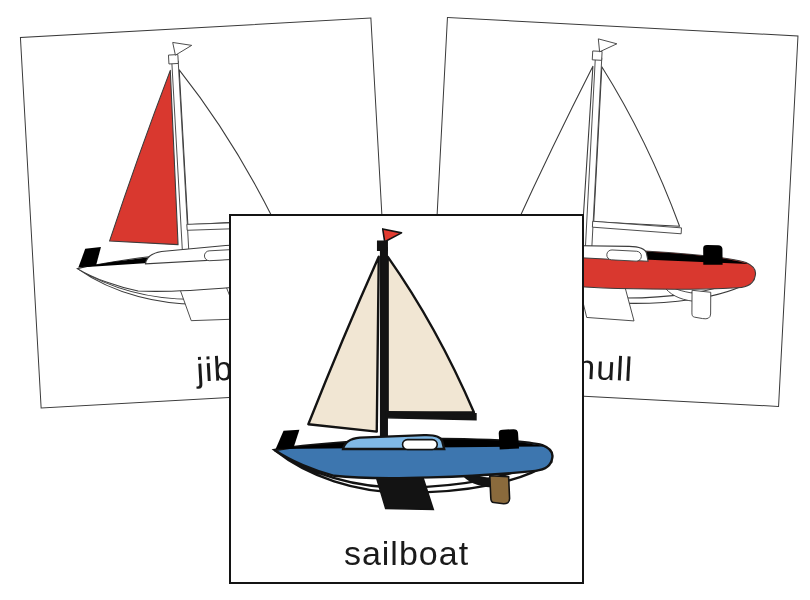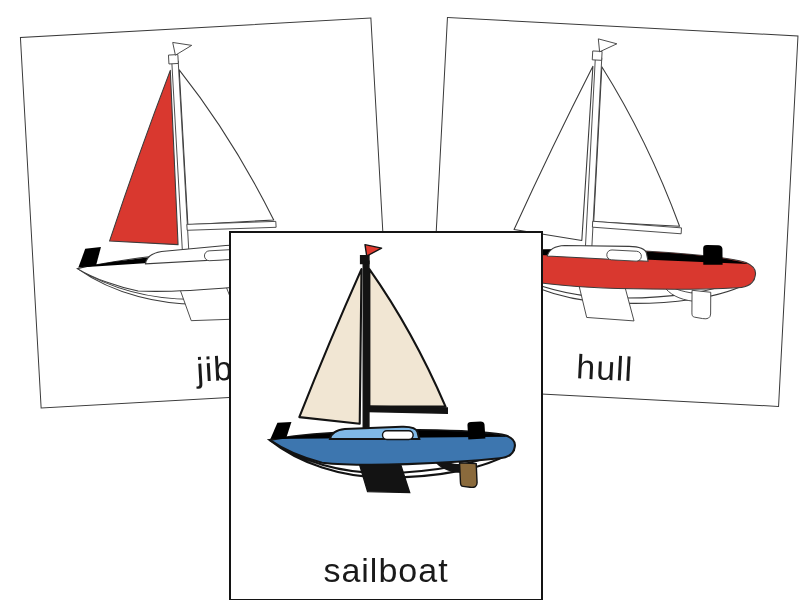--- a/index.html
+++ b/index.html
@@ -7,21 +7,21 @@
     width:810px;height:600px;overflow:hidden;background:#ffffff;
     font-family:"Liberation Sans", sans-serif;
   }
   .stage{position:relative;width:810px;height:600px;background:#ffffff;}
   .card{
     position:absolute;width:352px;height:372px;background:#ffffff;
     border:1px solid #3a3a3a;box-sizing:border-box;
   }
   .card--left{left:30px;top:27px;transform:rotate(-3.2deg);z-index:1;}
   .card--right{left:437px;top:26px;transform:rotate(3deg);z-index:1;}
-  .card--center{left:229px;top:214px;width:314px;height:370px;border:2px solid #141414;z-index:2;margin-top:17px;}
+  .card--center{left:229px;top:214px;width:355px;height:370px;border:2px solid #141414;z-index:2;}
   .boat{display:block;width:100%;height:auto;margin-top:2px;}
   .card-label{
     position:absolute;left:0;right:0;bottom:12px;text-align:center;
     font-size:34px;line-height:1;color:#1a1a1a;letter-spacing:1px;font-weight:400;
   }
   
   .card{
     --ink:#3c3c3c;--sw:1.1;--swt:0.9;--swr:1.5;
     --flag:#fff;--jib:#fff;--main:#fff;--cabin:#fff;--hull:#fff;
     --keel:#fff;--rudder:#fff;--solid:#fff;--window:#fff;

